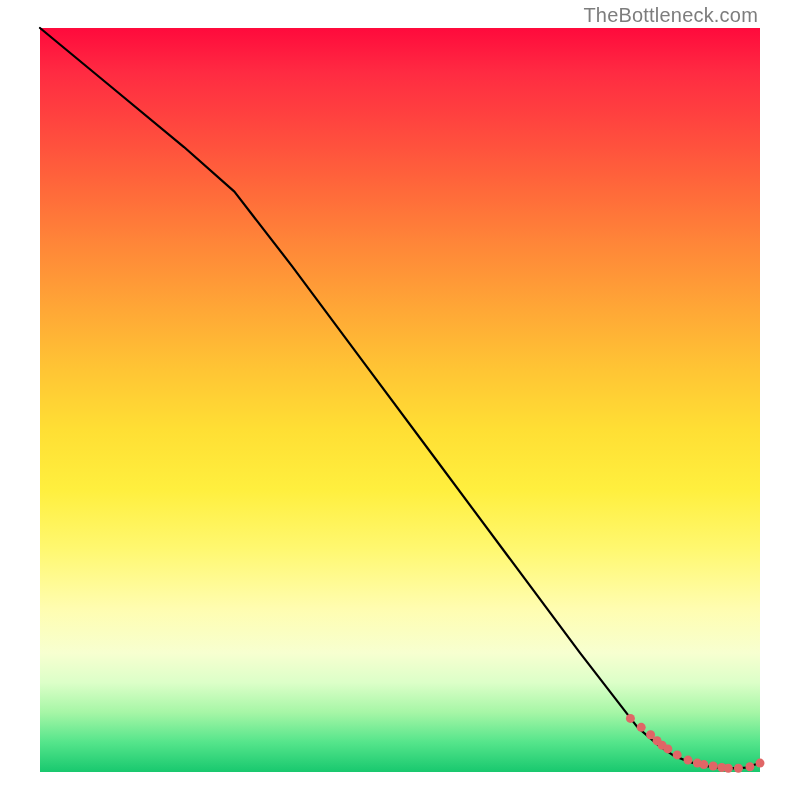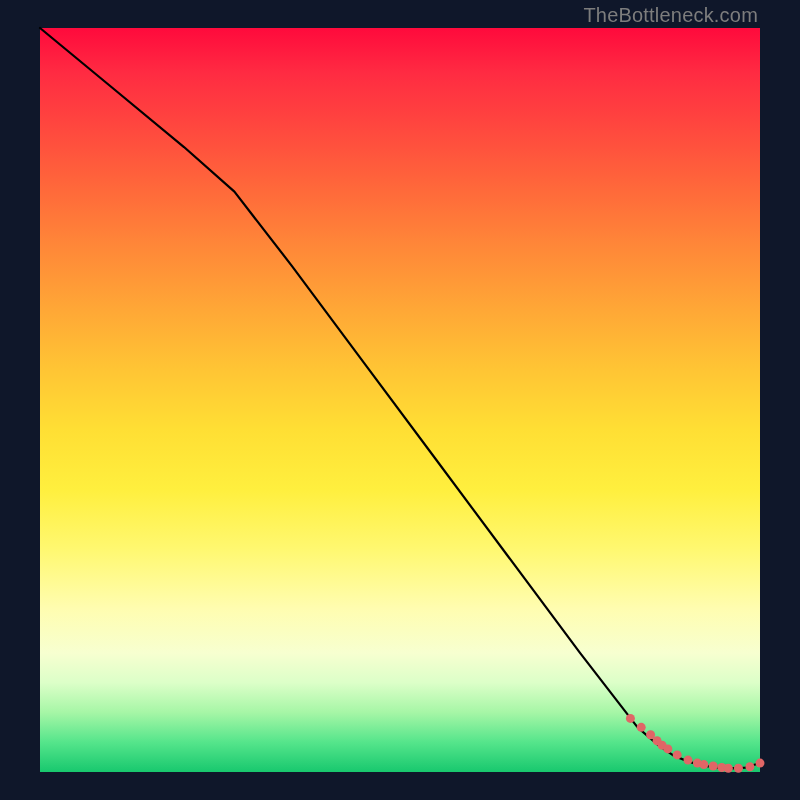--- a/index.html
+++ b/index.html
@@ -8,21 +8,21 @@
     width: 800px;
     height: 800px;
     background: #000;
     font-family: Arial, Helvetica, sans-serif;
     overflow: hidden;
   }
   .frame {
     position: relative;
     width: 800px;
     height: 800px;
-    background: #0f172a;
+    background: #ffffff;
   }
   .plot {
     position: absolute;
     left: 40px;
     top: 28px;
     width: 720px;
     height: 744px;
     
     background: linear-gradient(to bottom,
       #ff0a3c 0%,

